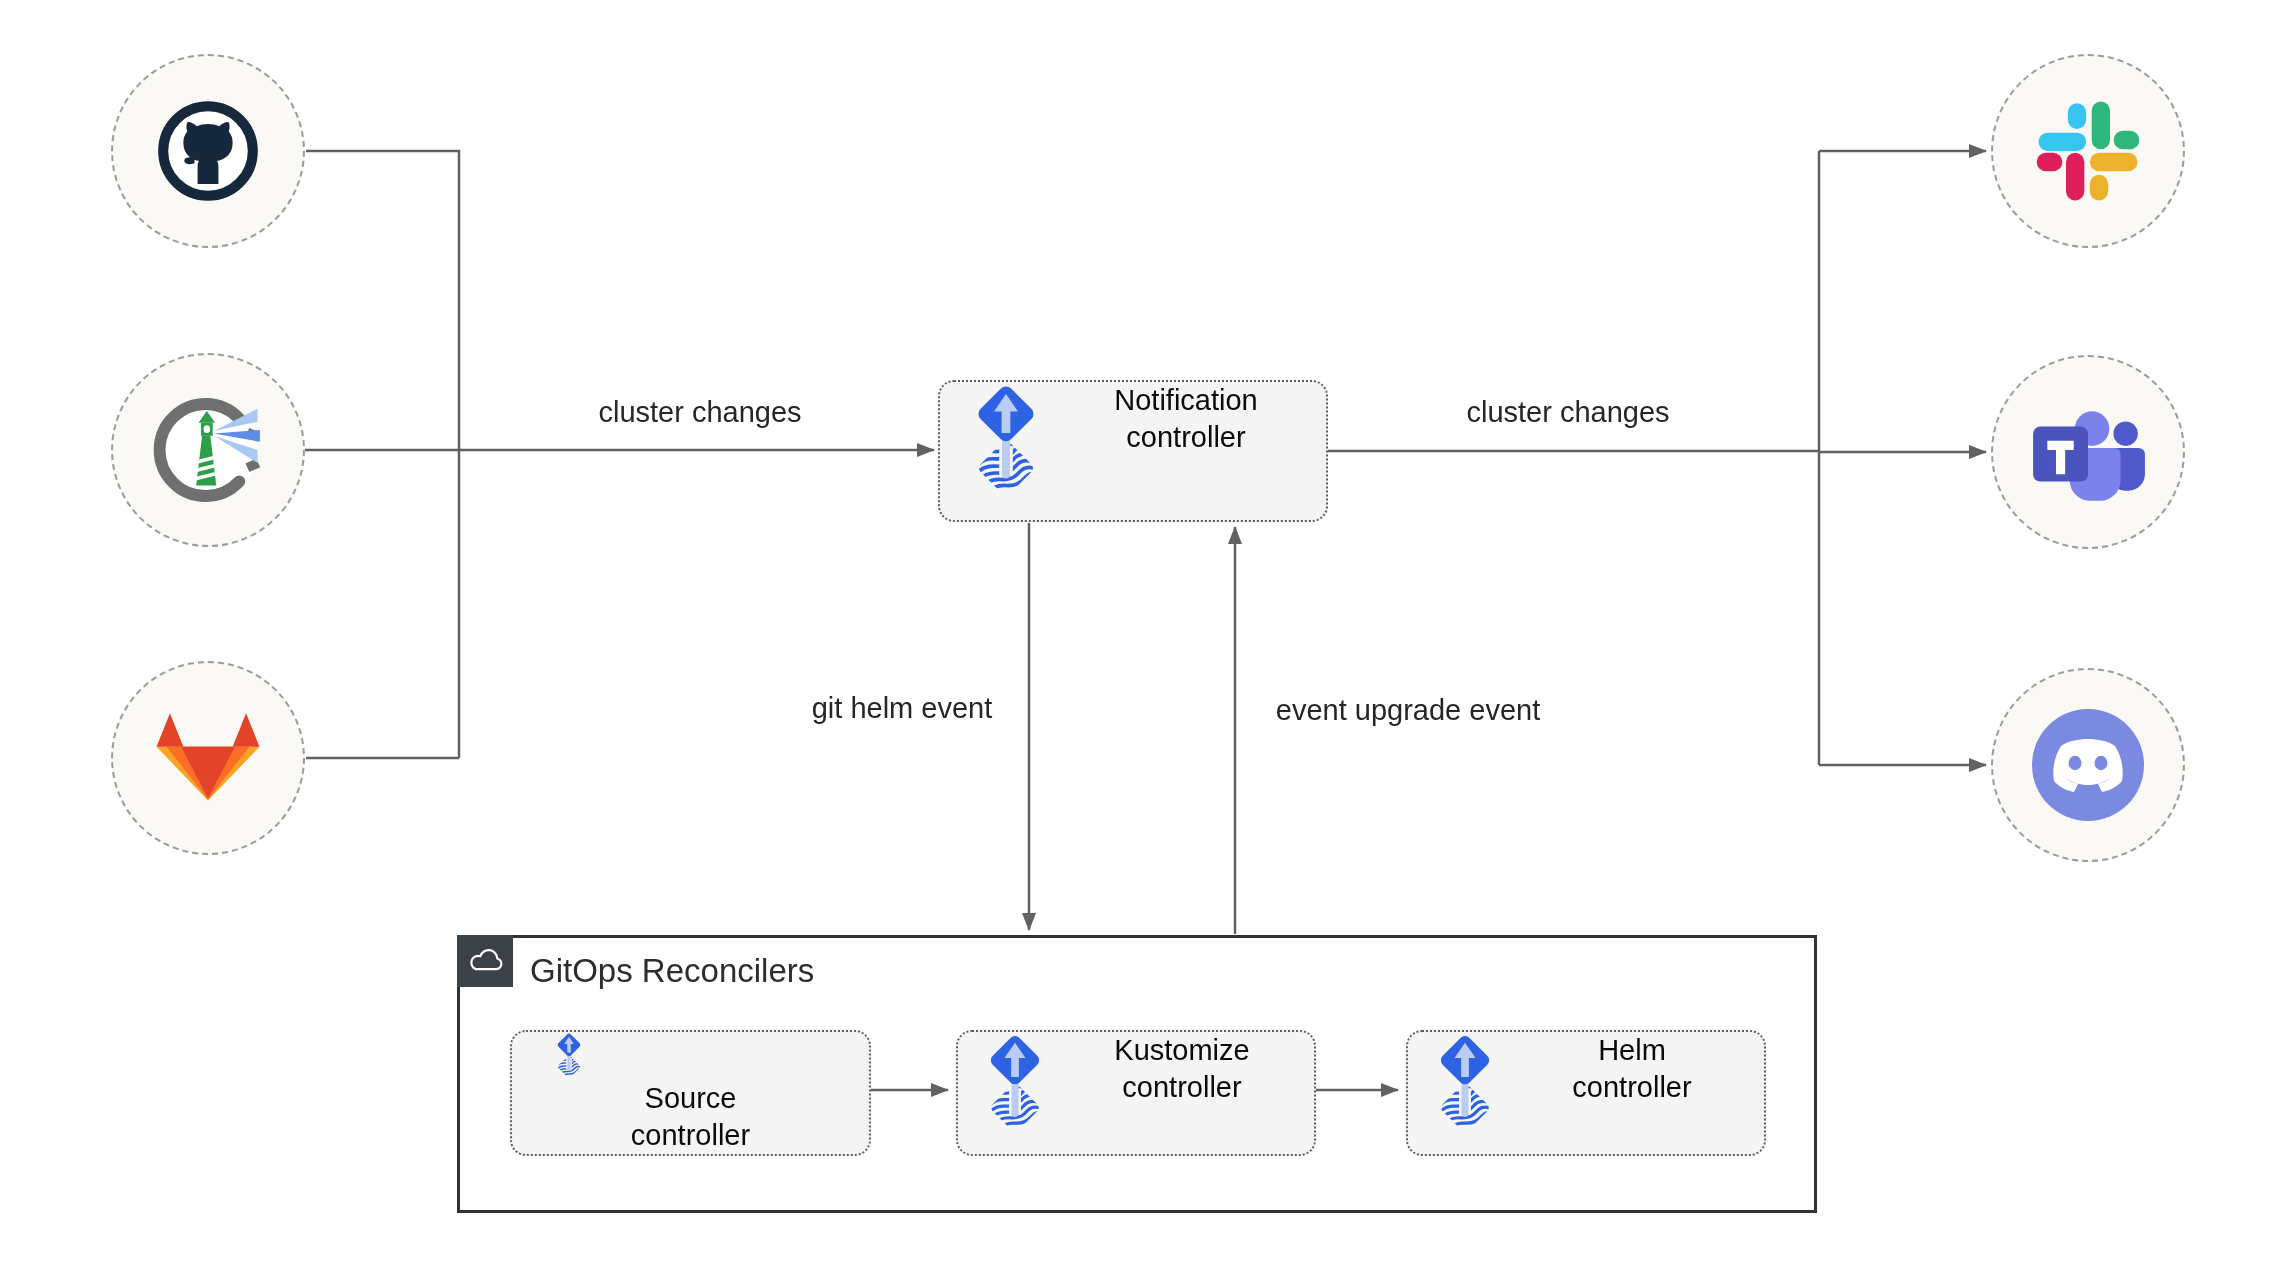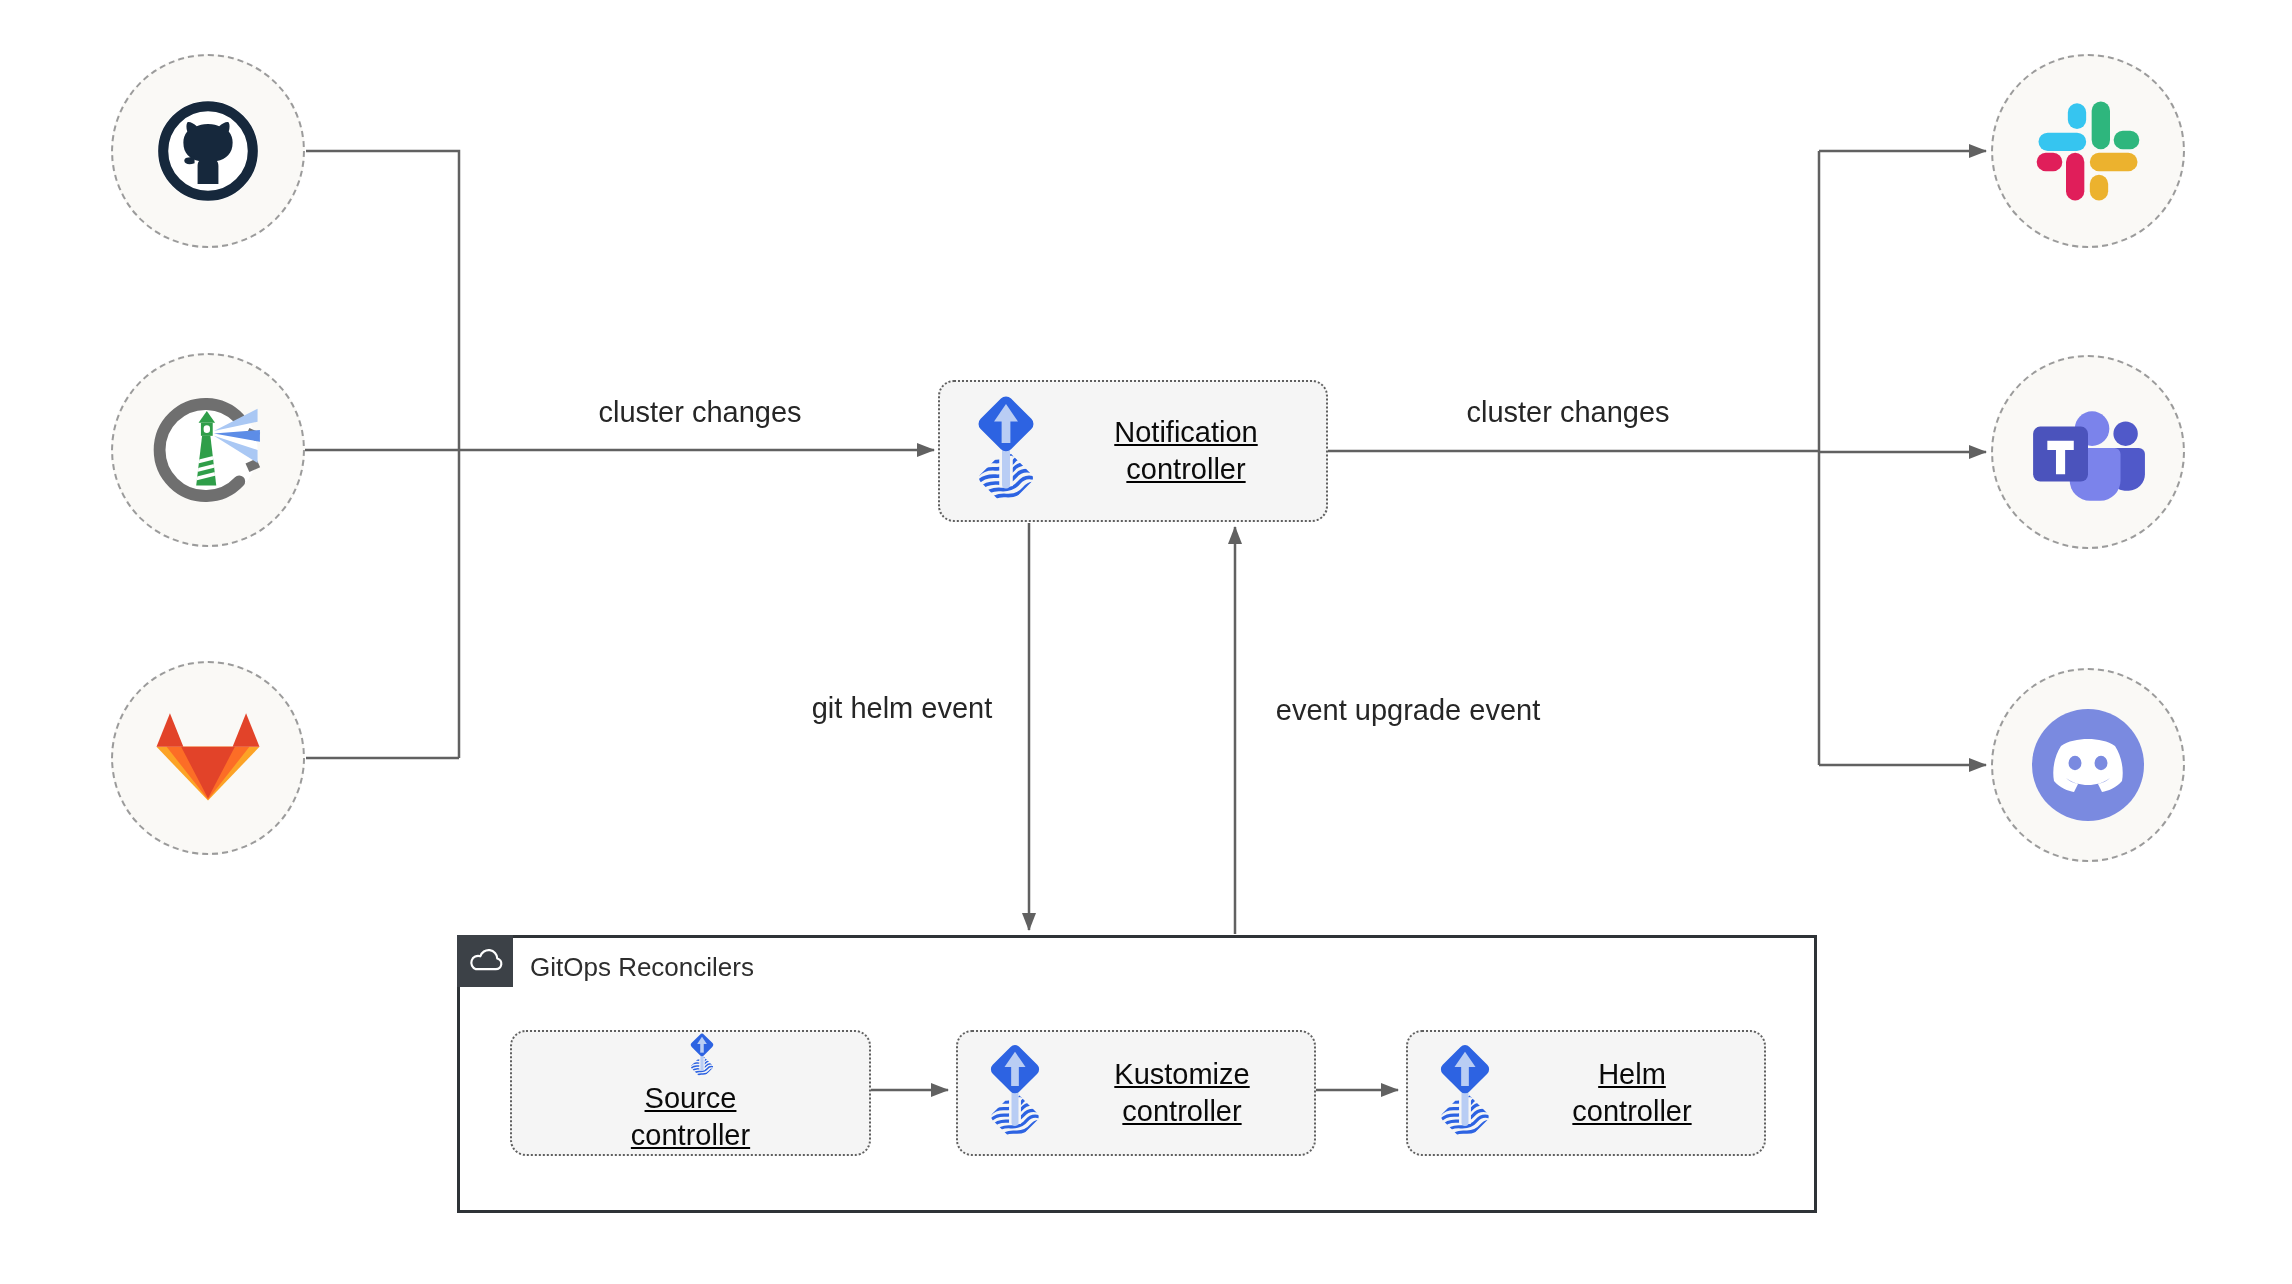--- a/index.html
+++ b/index.html
@@ -9,39 +9,39 @@
   }
   svg.conn { position:absolute; left:0; top:0; width:2292px; height:1284px; }
 
   .circle-node {
     position:absolute; width:194px; height:194px; border-radius:50%;
     border:2.5px dashed #9b9b9b; background:#faf9f6; box-sizing:border-box;
     display:flex; align-items:center; justify-content:center;
   }
   .proc {
     position:absolute; background:#f5f5f5; border:2.5px dotted #5f5f5f;
-    border-radius:16px; box-sizing:border-box; display:flex; align-items:center;text-decoration:underline;
+    border-radius:16px; box-sizing:border-box; display:flex; align-items:flex-start;
   }
   .proc .label {
     flex:1; text-align:center; font-size:29px; line-height:1.28; color:#0b0b0b;
     max-width:190px; margin:0 auto;
   }
   .edge-label {
     position:absolute; transform:translate(-50%,-50%); font-size:29px;
     color:#262626; white-space:nowrap;
   }
   .container-box {
     position:absolute; left:457px; top:935px; width:1360px; height:278px;
     border:3px solid #2f3337; box-sizing:border-box; background:transparent;
   }
   .container-tab {
     position:absolute; left:-3px; top:-3px; width:56px; height:52px;
     background:#3c4147; display:flex; align-items:center; justify-content:center;
   }
-  .container-title { position:absolute; left:70px; top:14px; font-size:26px; color:#2d2d2d; }
+  .container-title { position:absolute; left:70px; top:14px; font-size:33px; color:#2d2d2d; }
   .icon { display:block; }
 </style>
 </head>
 <body>
 
 <div class="canvas">
 
   <svg width="0" height="0" style="position:absolute" aria-hidden="true">
     <defs>
       <marker id="arrow" markerWidth="18" markerHeight="14" refX="17" refY="7" orient="auto" markerUnits="userSpaceOnUse">

